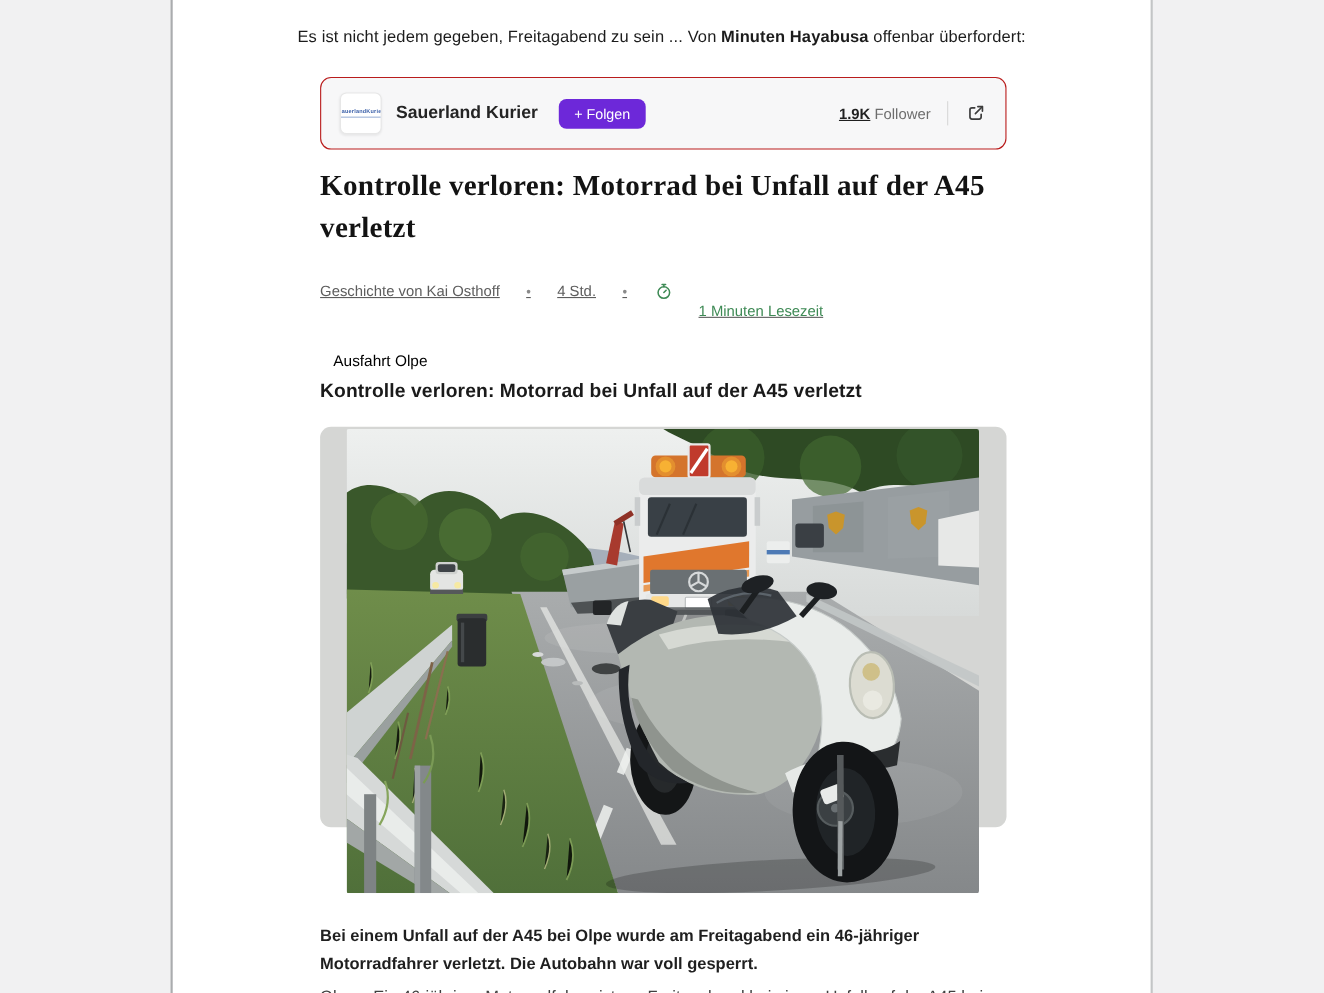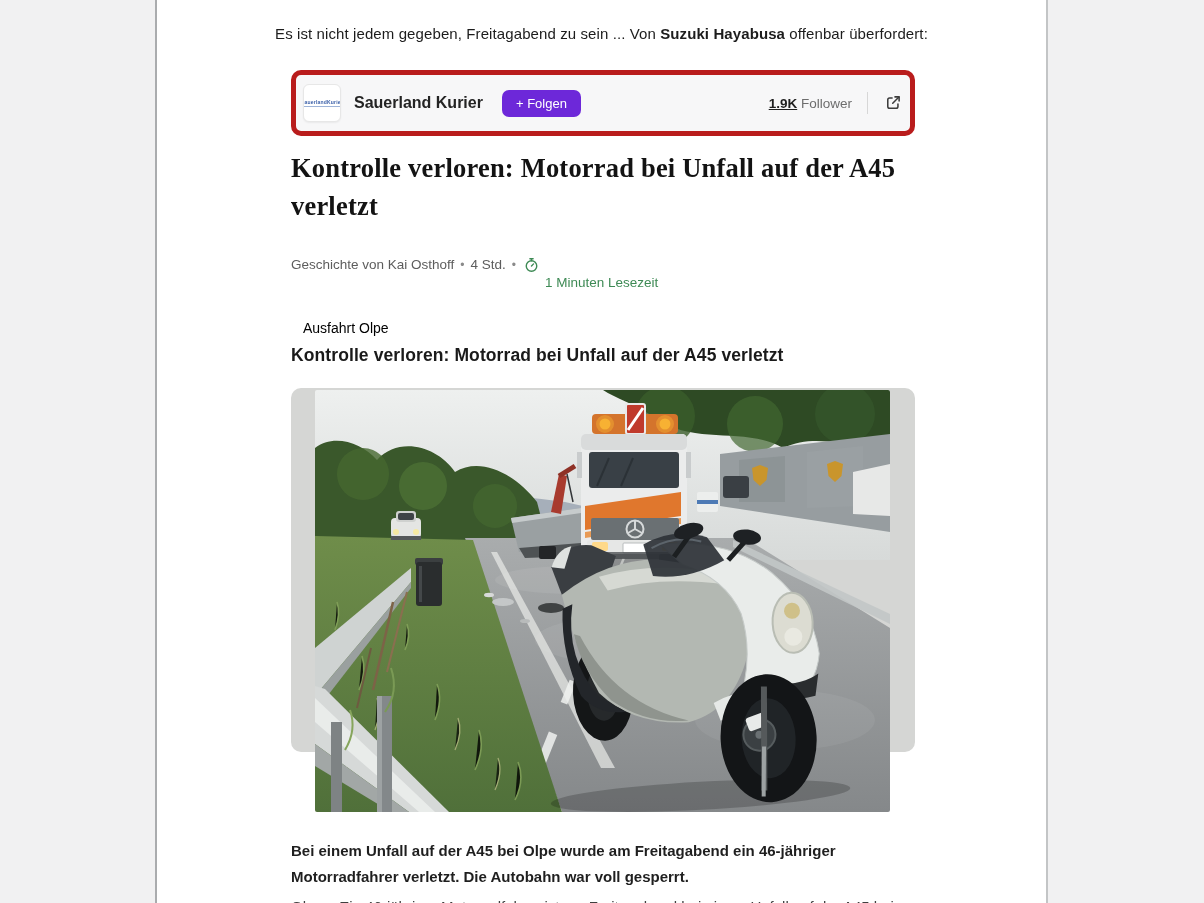--- a/index.html
+++ b/index.html
@@ -4,56 +4,56 @@
 <style>
   html,body{margin:0;padding:0;background:#f1f1f2;width:1204px;height:903px;overflow:hidden;
     font-family:"Liberation Sans",sans-serif;-webkit-font-smoothing:antialiased;}
   .page{position:relative;width:1204px;height:903px;background:#f1f1f2;}
   .content{position:absolute;left:155px;top:0;width:893px;height:903px;background:#ffffff;
     border-left:2px solid #aaacae;border-right:2px solid #c3c5c6;box-sizing:border-box;}
   .intro{position:absolute;left:0;top:25px;width:100%;margin:0;text-align:center;
     font-size:15px;color:#1c1c1c;letter-spacing:.1px;}
   .intro strong{font-weight:700;}
   .card{position:absolute;left:134px;top:70px;width:624px;height:66px;background:#f7f7f8;
-    border:5px solid #b91c1c;border-radius:10px;box-sizing:border-box;display:flex;
-    align-items:center;padding:0 7px;cursor:pointer;}
+    border:1px solid #b91c1c;border-radius:10px;box-sizing:border-box;display:flex;
+    align-items:center;padding:0 17px;cursor:pointer;}
   .logo{width:36px;height:36px;background:#ffffff;border:1px solid #e7e7e7;border-radius:6px;
     box-shadow:0 1px 2px rgba(0,0,0,.06);display:flex;align-items:center;justify-content:center;overflow:hidden;flex:0 0 auto;}
   .logo-txt{font-size:5px;color:#3a5fa8;font-weight:700;letter-spacing:.2px;white-space:nowrap;border-bottom:1px solid #9db3d8;padding-bottom:1px;}
   .pub-name{margin-left:13px;font-size:16px;font-weight:600;color:#242424;white-space:nowrap;}
   .follow{margin-left:19px;background:#6d28d9;color:#ffffff;border:none;border-radius:7px;
     font-family:"Liberation Sans",sans-serif;font-size:13px;padding:6px 14px;cursor:pointer;white-space:nowrap;}
   .spacer{flex:1;}
   .followers{font-size:13.5px;color:#6d6d6d;white-space:nowrap;}
   .followers strong{color:#1f1f1f;font-weight:700;text-decoration:underline;}
   .vdiv{width:1px;height:22px;background:#d7d7d7;margin:0 15px;}
   .ext{width:20px;height:20px;display:flex;align-items:center;justify-content:center;cursor:pointer;}
   .title{position:absolute;left:134px;top:149px;width:630px;margin:0;
     font-family:"Liberation Serif",serif;font-weight:700;font-size:26.5px;line-height:38px;color:#131313;letter-spacing:.2px;}
-  .byline{position:absolute;left:134px;top:239px;display:flex;align-items:center;gap:6px;
-    font-size:13.5px;color:#5d5d5d;white-space:nowrap;}
+  .byline{position:absolute;left:134px;top:239px;display:flex;align-items:center;gap:24px;
+    font-size:13.5px;color:#5d5d5d;white-space:nowrap;text-decoration:underline;}
   .byline .dot{color:#8a8a8a;font-size:12px;}
   .timer{display:flex;align-items:center;margin-left:2px;}
   .read{color:#3e8a55;margin-top:36px;}
   .kicker{position:absolute;left:134px;top:308px;margin:12px;font-size:14px;color:#000000;}
   .subhead{position:absolute;left:134px;top:345px;margin:0;font-size:17.5px;font-weight:700;color:#1a1a1a;letter-spacing:.1px;}
   .img-panel{position:absolute;left:134px;top:388px;width:624px;height:364px;background:#d5d6d4;border-radius:10px;}
   .photo{position:absolute;left:158px;top:390px;width:575px;height:422px;margin:0;border-radius:2px;overflow:hidden;cursor:pointer;}
   .photo svg{display:block;}
   .body-p{position:absolute;left:134px;top:838px;width:548px;margin:0;font-size:15px;line-height:26px;color:#1f1f1f;font-weight:bold;}
   .clip{position:absolute;left:134px;top:894px;width:620px;height:9px;margin:0;overflow:hidden;
     font-size:15px;line-height:26px;color:#3f3f3f;}
 </style>
 </head>
 <body>
 
 <div class="page">
   <div class="content">
 
-    <p class="intro"><span>Es ist nicht jedem gegeben, Freitagabend zu sein ... Von </span><strong>Suzuki Hayabusa</strong><span> offenbar überfordert:</span></p>
+    <p class="intro"><span>Es ist nicht jedem gegeben, Freitagabend zu sein ... Von </span><strong>Minuten Hayabusa</strong><span> offenbar überfordert:</span></p>
 
     <div class="card">
       <div class="logo">
         <span class="logo-txt">SauerlandKurier</span>
       </div>
       <div class="pub-name">Sauerland Kurier</div>
       <button class="follow">+ Folgen</button>
       <div class="spacer"></div>
       <div class="followers"><strong>1.9K</strong> <span>Follower</span></div>
       <div class="vdiv"></div>

